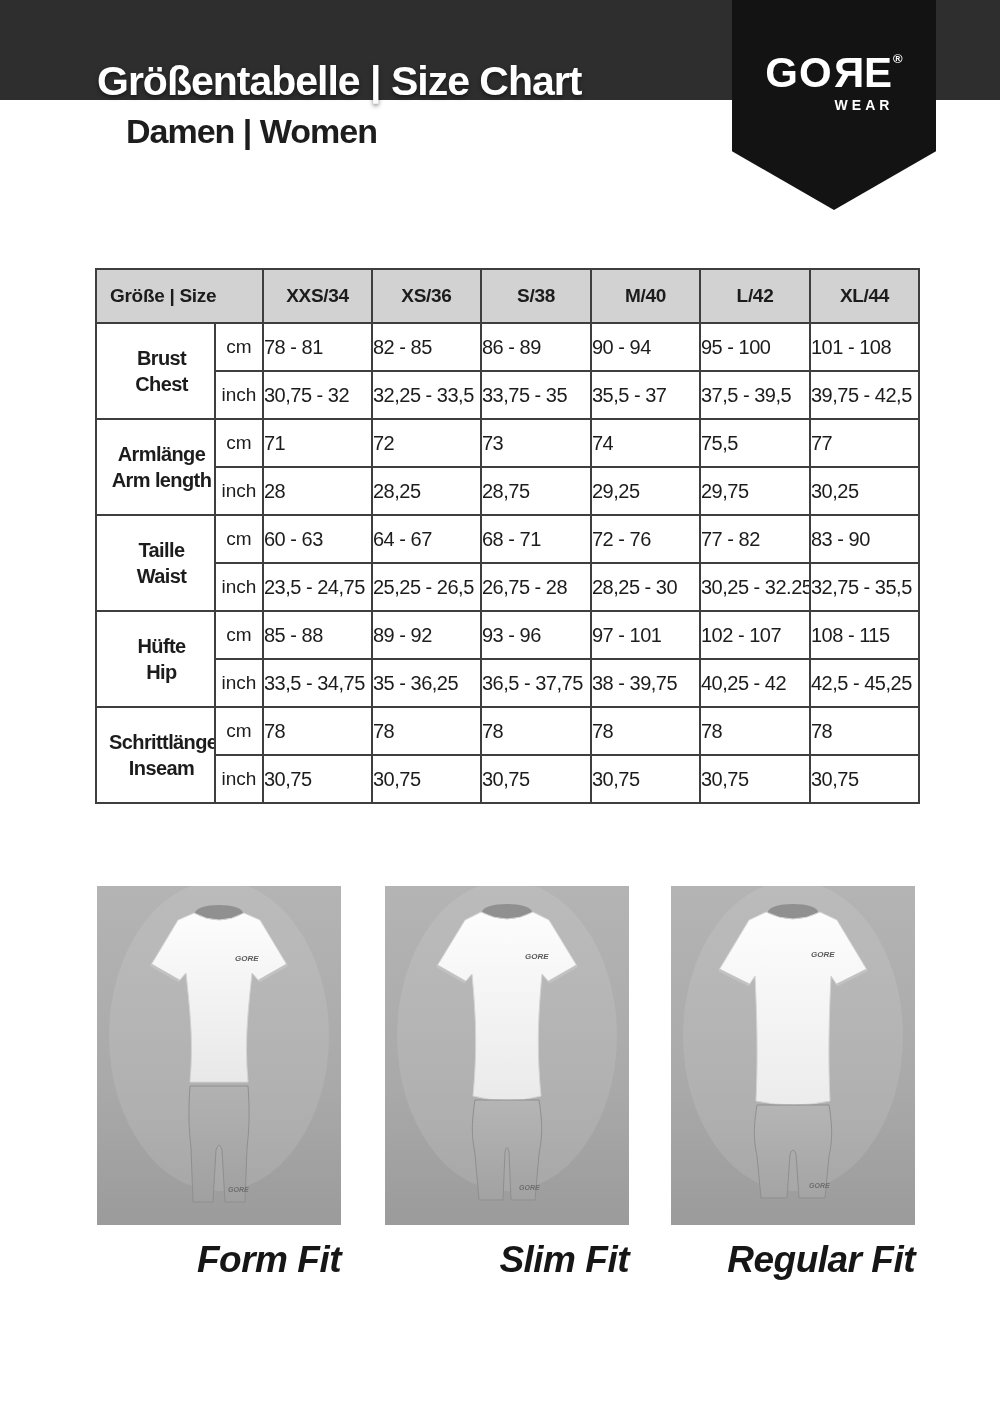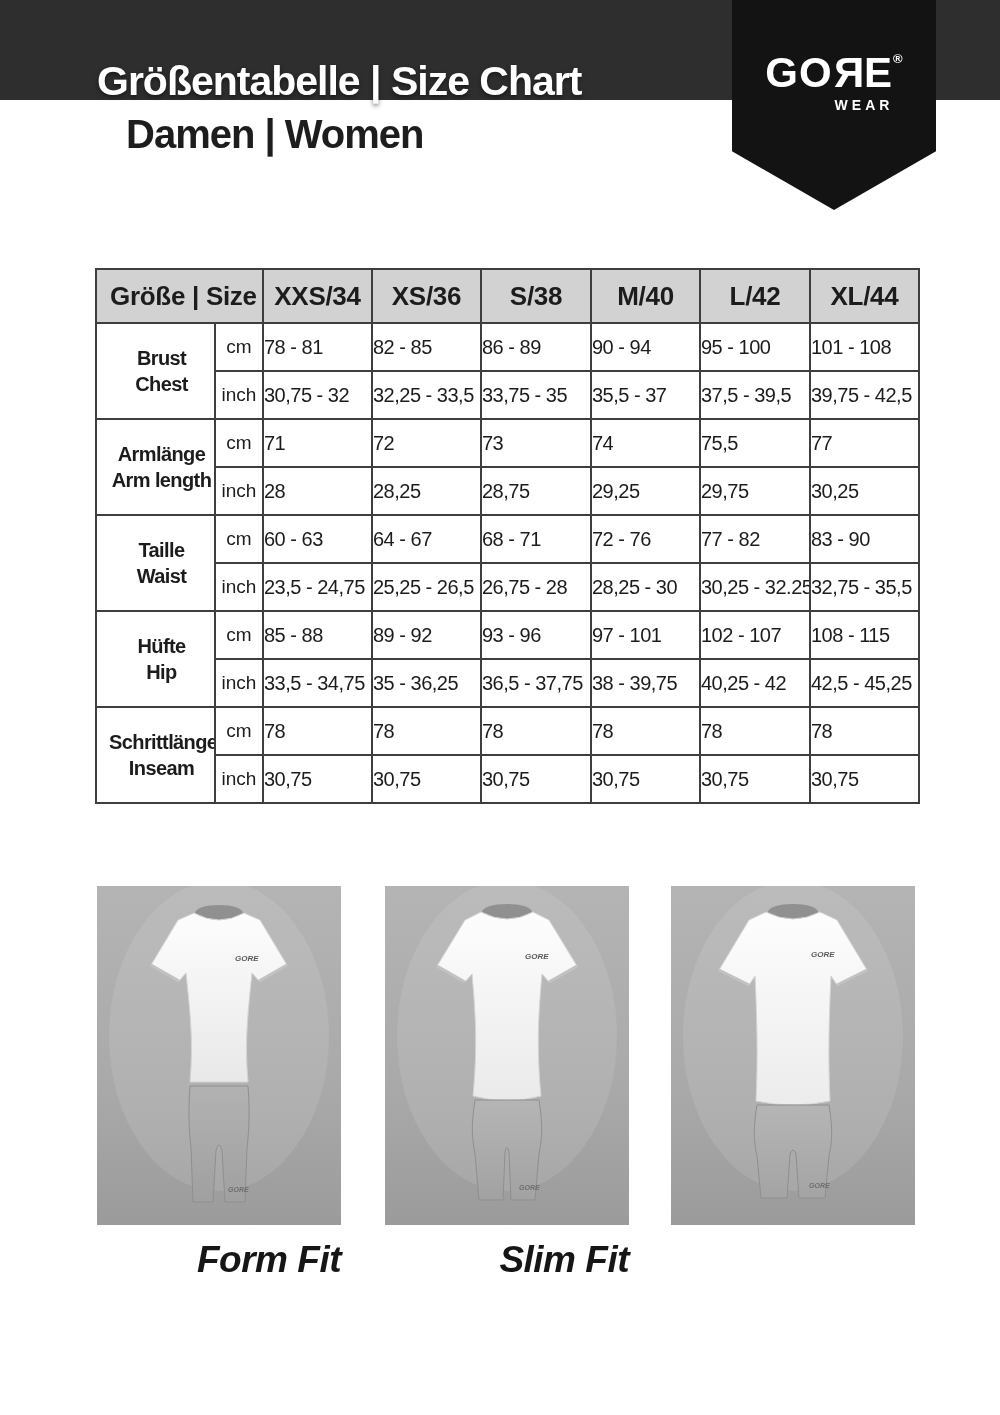--- a/index.html
+++ b/index.html
@@ -16,21 +16,21 @@
     background: #2e2e2e;
   }
   .page-title {
     position: absolute; left: 97px; top: 58px;
     font-size: 41px; font-weight: bold; letter-spacing: -1px;
     color: #ffffff; text-shadow: 0 2px 4px rgba(0,0,0,0.5);
     white-space: nowrap;
   }
   .page-subtitle {
     position: absolute; left: 126px; top: 112px;
-    font-size: 40px; font-weight: bold; letter-spacing: -1px;
+    font-size: 34px; font-weight: bold; letter-spacing: -1px;
     color: #1d1d1d; white-space: nowrap;
   }
   .pennant {
     position: absolute; left: 732px; top: 0; width: 204px; height: 210px;
     background: #131313;
     clip-path: polygon(0 0, 100% 0, 100% 72%, 50% 100%, 0 72%);
     text-align: center;
   }
   .gore-logo {
     margin-top: 52px; color: #ffffff; font-size: 42px; font-weight: bold;
@@ -53,21 +53,21 @@
   .size-table {
     position: absolute; left: 95px; top: 268px;
     border-collapse: collapse; table-layout: fixed; width: 823px;
   }
   .size-table th, .size-table td {
     border: 2px solid #3e3e3e; overflow: hidden;
   }
   .size-table thead tr { height: 54px; }
   .size-table tbody tr { height: 48px; }
   .size-table thead th {
-    background: #d2d2d2; font-size: 26px; font-weight: bold;
+    background: #d2d2d2; font-size: 19px; font-weight: bold;
     letter-spacing: -0.3px; text-align: center;
   }
   .size-table th.corner { text-align: left; padding-left: 13px; }
   .size-table th.rowlabel {
     text-align: left; padding-left: 12px; background: #ffffff;
     font-size: 20px; font-weight: bold; letter-spacing: -0.6px; line-height: 1.3;
   }
   .size-table th.rowlabel span { display: block; text-align: center; }
   .size-table td.unit { font-size: 19px; font-weight: normal; text-align: center; }
   .size-table td.val {
@@ -323,15 +323,16 @@
       <rect x="0" y="0" width="244" height="339" fill="url(#bgR)"></rect>
       <ellipse cx="122" cy="150" rx="110" ry="155" fill="#ffffff" opacity="0.10"></ellipse>
       <ellipse cx="122" cy="26" rx="25" ry="8" fill="#909090"></ellipse>
       <path d="M78,34 L95,26 Q122,40 149,26 L166,34 L196,84 L166,99 L160,90 C158,132 157,172 159,215 Q122,223 85,215 C87,172 86,132 84,90 L78,99 L48,84 Z" fill="url(#teeR)" stroke="#d4d4d4" stroke-width="1"></path>
       <path d="M196,84 L166,99" stroke="#c2c2c2" stroke-width="3" fill="none"></path>
       <path d="M48,84 L78,99" stroke="#c2c2c2" stroke-width="3" fill="none"></path>
       <text x="140" y="71" font-size="8" fill="#5a5a5a">GORE</text>
       <path d="M86,219 L158,219 C162,244 161,256 158,270 L154,312 L128,312 L125,268 Q122,260 119,268 L116,312 L90,312 L86,270 C83,256 82,244 86,219 Z" fill="url(#shR)" stroke="#8f8f8f" stroke-width="1"></path>
       <text x="138" y="302" font-size="7" fill="#6e6e6e">GORE</text>
     </svg>
+    <div class="fit-label">Regular Fit</div>
   </div>
 
 </div>
 
 </body></html>

